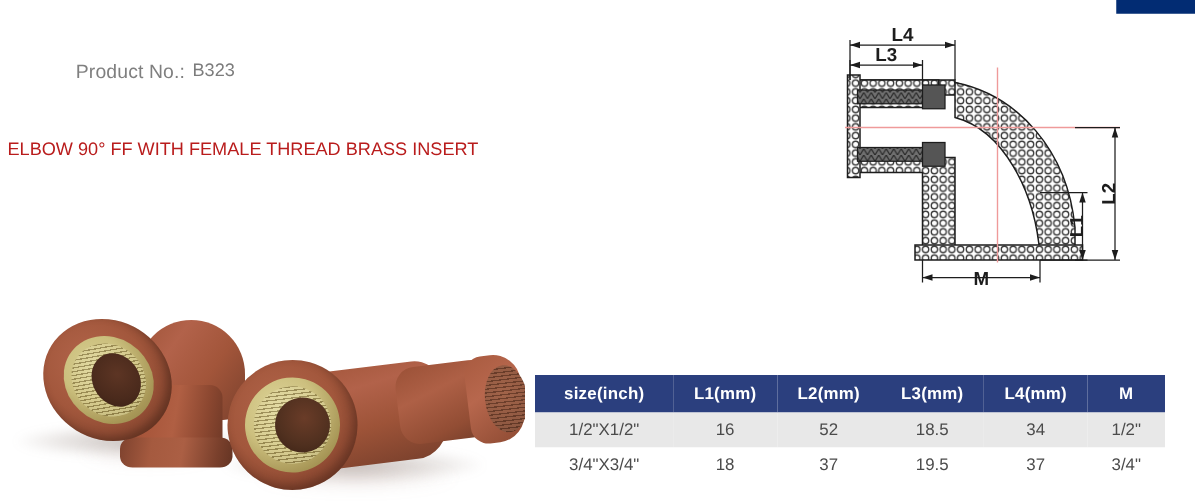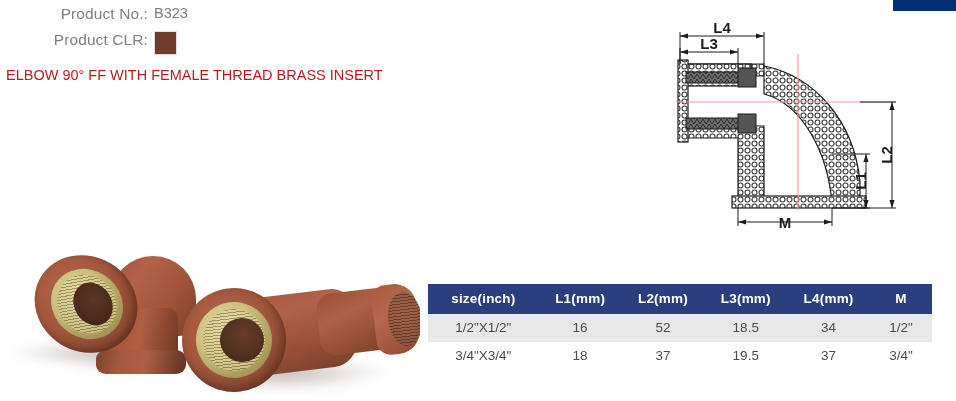--- a/index.html
+++ b/index.html
@@ -7,21 +7,21 @@
     width:956px;height:401px;background:#fff;overflow:hidden;position:relative;
     font-family:"Liberation Sans",sans-serif;
     -webkit-font-smoothing:antialiased;
   }
 
   
   .top-bar{position:absolute;left:893px;top:0;width:63px;height:11px;}
 
   
   .spec{position:absolute;left:0;top:4px;width:620px;}
-  .spec-row{display:flex;align-items:flex-start;margin-bottom:7px;}
+  .spec-row{display:flex;align-items:center;margin-bottom:7px;margin-top:44px;}
   .spec-label{
     width:148px;text-align:right;color:#7f7f7f;font-size:15.5px;
     line-height:19px;letter-spacing:.1px;padding-right:0;
   }
   .spec-value{
     margin-left:6px;font-size:15.5px;line-height:19px;
   }
   .v-strong-gray{font-weight:normal;color:#7c7c7c;font-size:14.5px;}
   .v-strong-black{font-weight:bold;color:#1a1a1a;font-size:15.5px;}
   .v-desc{color:#b91c1c;font-size:14.5px;line-height:18px;max-width:430px;}
@@ -144,21 +144,21 @@
       radial-gradient(circle at 42% 34%,#e0d7a4 0%,#c0b170 55%,#8f8049 100%);
     transform:rotate(-7deg);
   }
   .elbow-r-bore{
     left:220px;top:86px;width:44px;height:44px;border-radius:50%;
     background:radial-gradient(circle at 55% 38%,#6a3c28 0%,#50301f 58%,#3a2114 100%);
     transform:rotate(-7deg);
   }
 
   
-  .spec-table{position:absolute;left:428px;top:284px;width:504px;}
+  .spec-table{position:absolute;left:428px;top:300px;width:504px;}
   table{border-collapse:collapse;width:100%;font-size:13px;}
   thead th{
     color:#fff;font-weight:bold;font-size:13.5px;
     padding:7px 0 8px;text-align:center;letter-spacing:.2px;
   }
   tbody td{
     text-align:center;color:#4b4b4b;font-size:13.5px;padding:6px 0 7px;
   }
   tbody tr.alt td{background:#e8e8e8;}
   tbody tr.plain td{background:#ffffff;}
@@ -171,26 +171,20 @@
 
 <div class="top-bar" style="background:#022c73;"></div>
 
 <div class="spec">
 
   <div class="spec-row">
     <div class="spec-label">Product No.:</div>
     <div class="spec-value v-strong-gray">B323</div>
   </div>
 
-  <div class="spec-row">
-    <div class="spec-label">Product CLR:</div>
-    <div class="spec-value">
-      <span class="swatch" style="background: rgb(113, 60, 43);"></span>
-    </div>
-  </div>
 
 
   <div class="spec-row">
     <div class="spec-value v-desc">ELBOW 90° FF WITH FEMALE THREAD BRASS INSERT</div>
   </div>
 
 </div>
 
 <div class="drawing">
   <svg width="290" height="222" viewBox="0 0 290 222" xmlns="http://www.w3.org/2000/svg">

